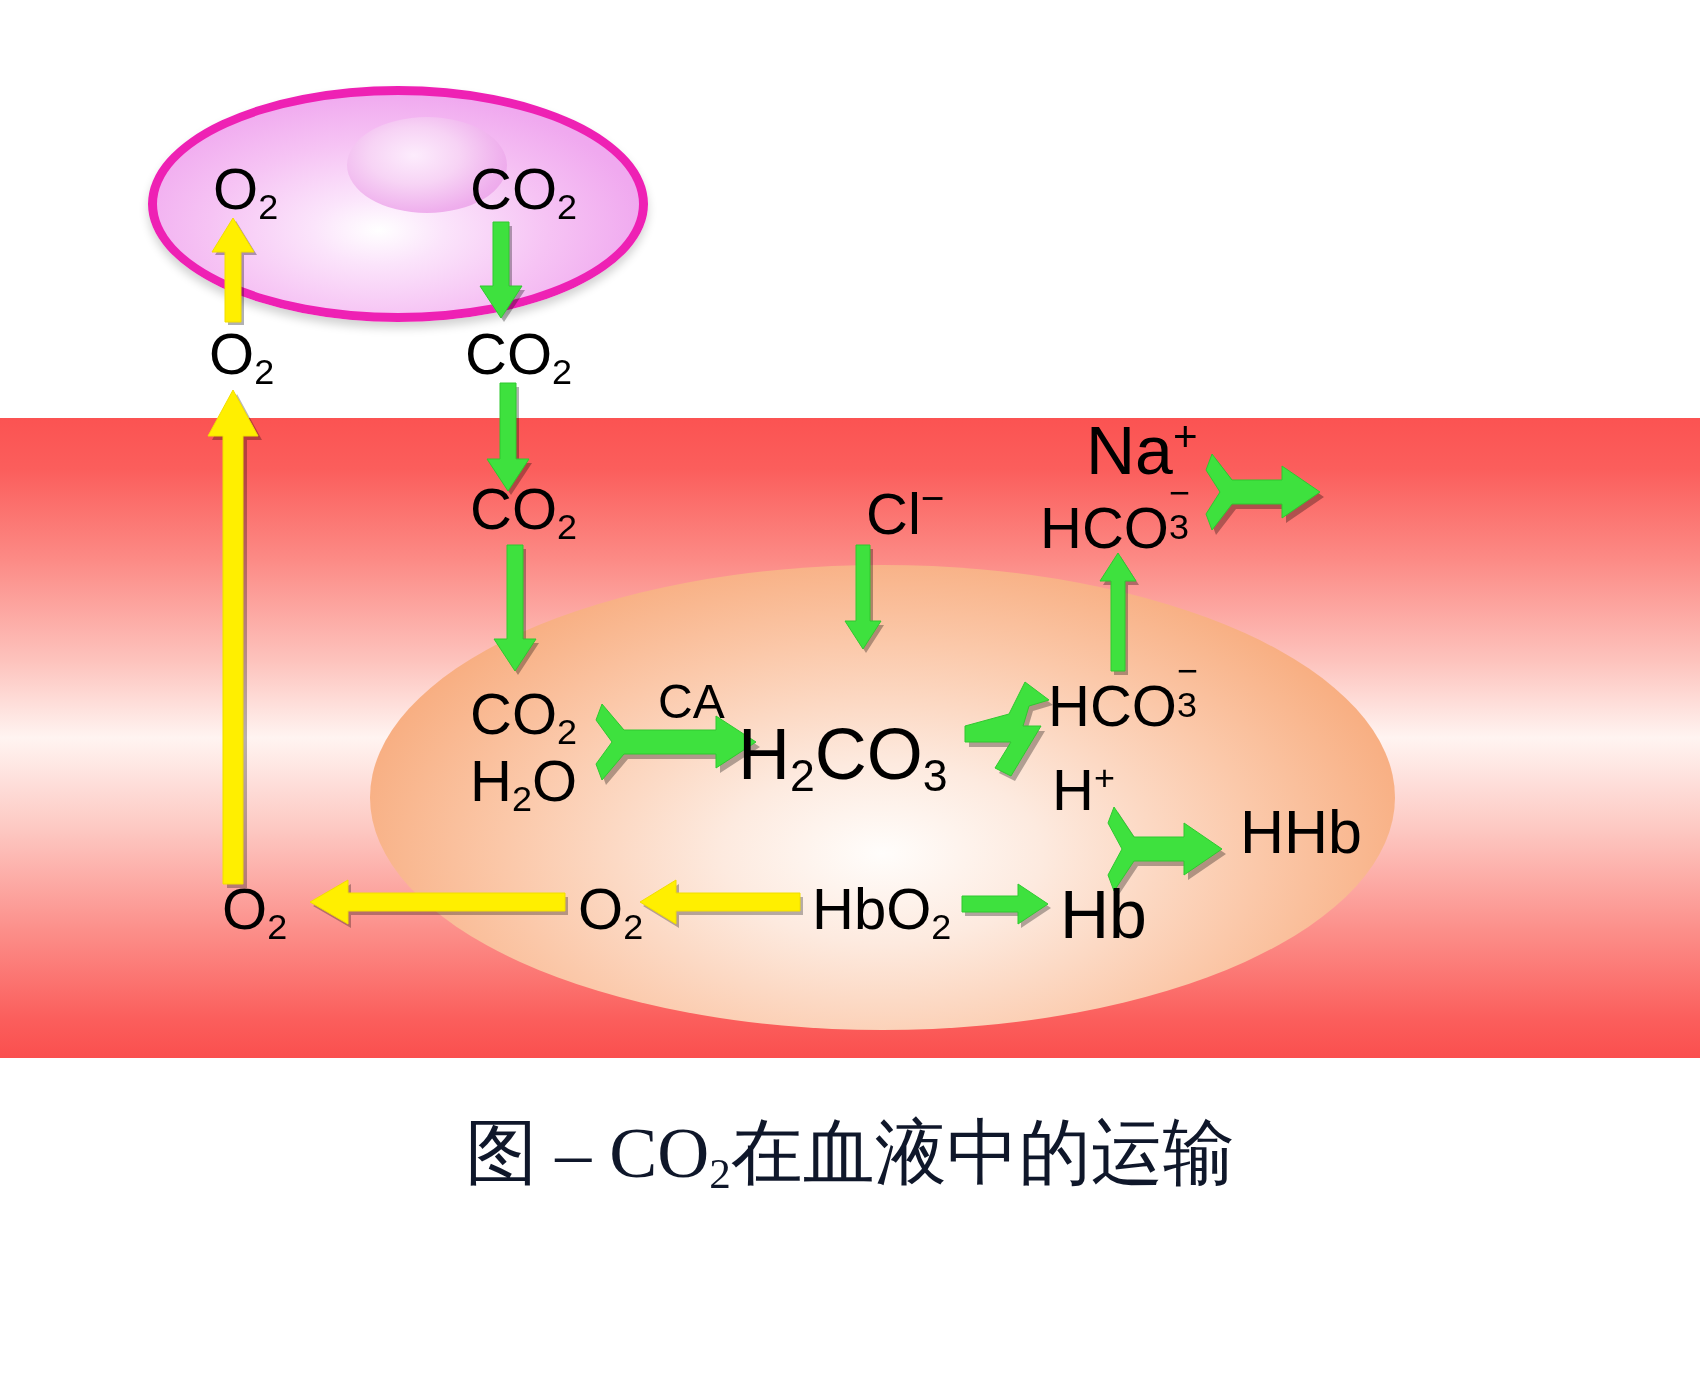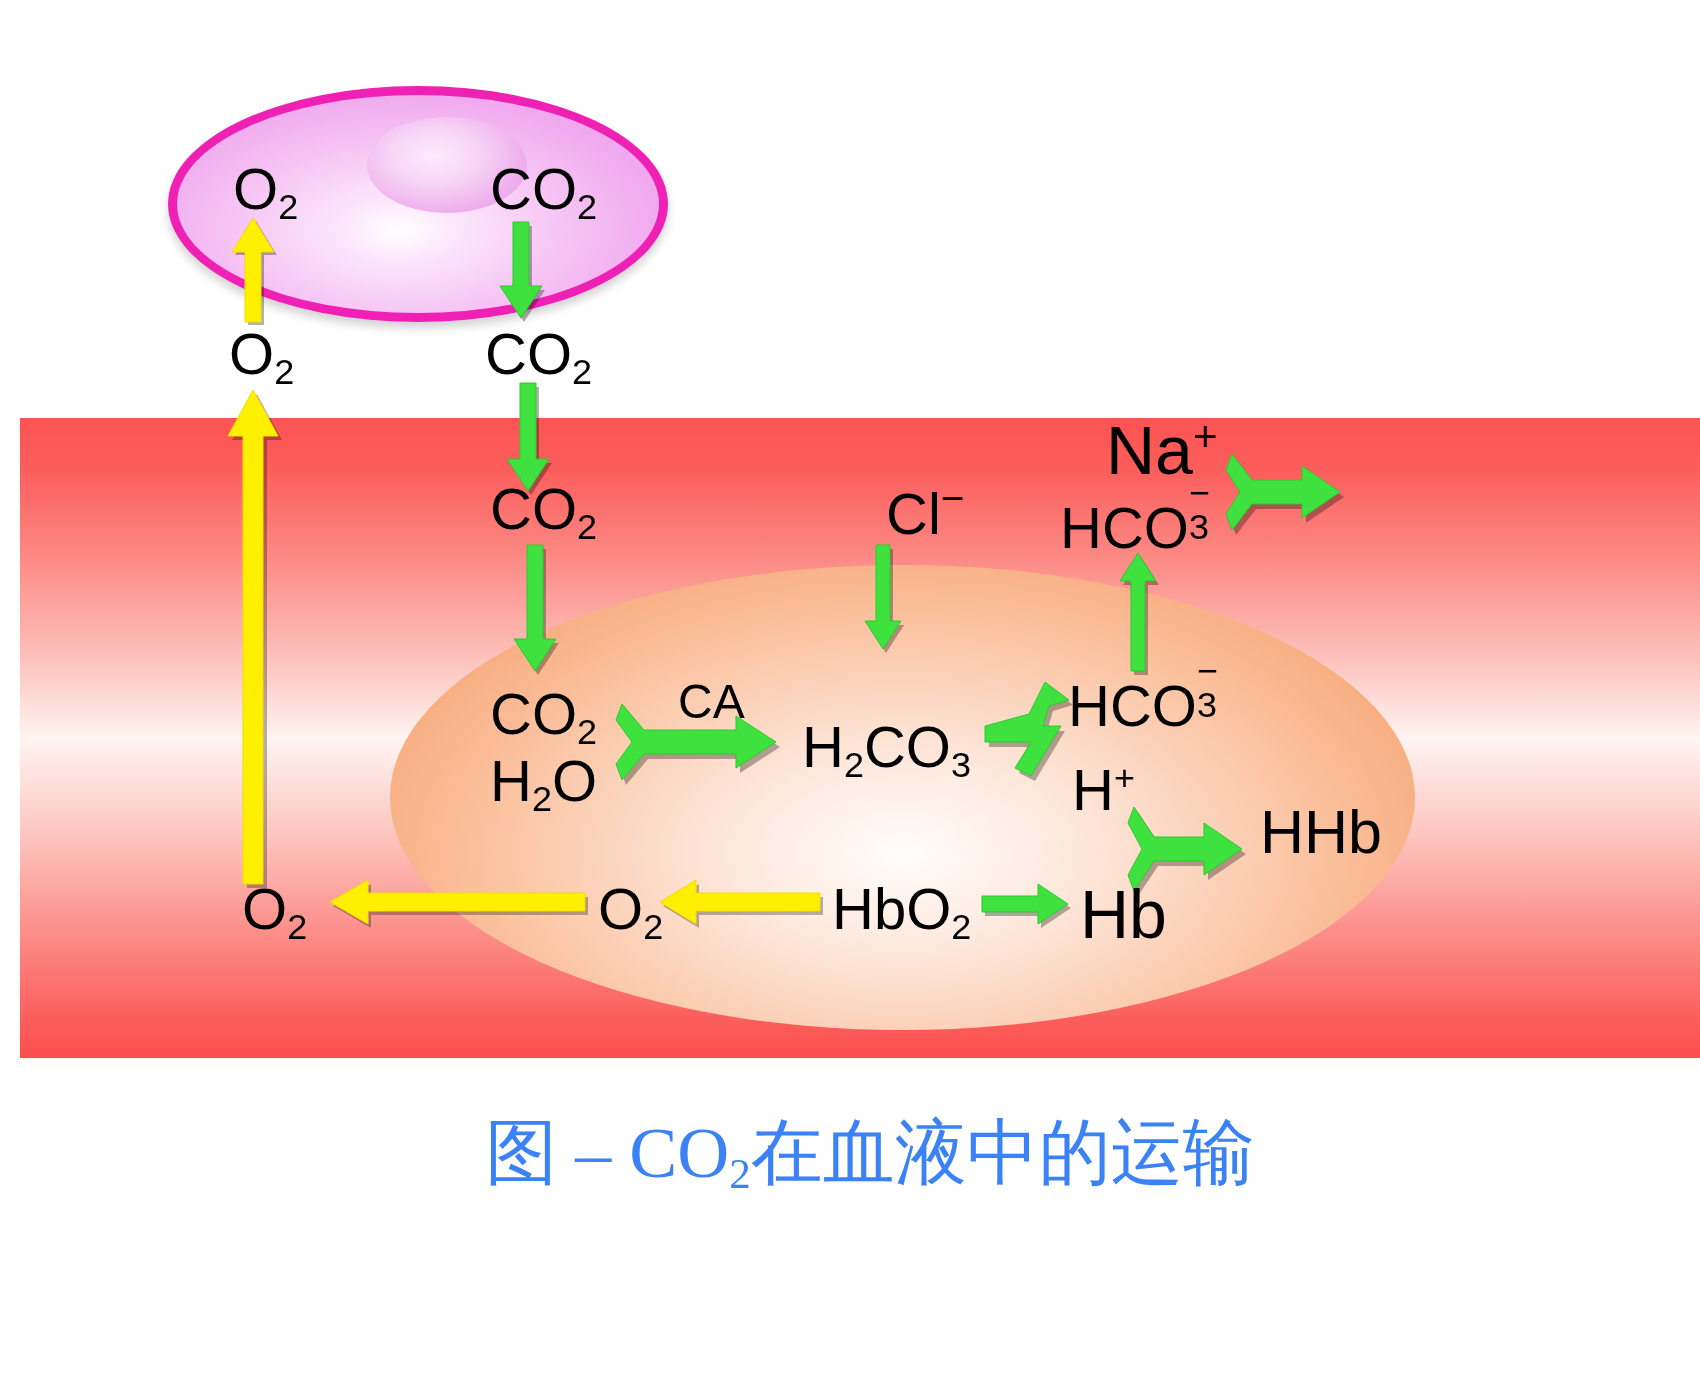--- a/index.html
+++ b/index.html
@@ -3,21 +3,21 @@
 <meta charset="utf-8">
 <title>CO2 transport diagram</title>
 <style>
   html,body{margin:0;padding:0;}
   body{
     width:1700px;height:1400px;
     background:#ffffff;
     font-family:"Liberation Sans","DejaVu Sans",sans-serif;
     overflow:hidden;
   }
-  #stage{position:relative;width:1428px;height:1400px;background:#fff;margin-left:20px;}
+  #stage{position:relative;width:1428px;height:1400px;background:#fff;}
 
   
   .vessel{
     position:absolute;left:0;width:1700px;
     background:linear-gradient(to bottom,
         #fb5352 0%,
         #fb5e5c 8%,
         #fc8a85 22%,
         #fdc3bd 38%,
         #fff4f1 50%,
@@ -75,21 +75,21 @@
     position:absolute;left:0;top:.52em;font-size:.62em;
   }
 
   
   .arrow{position:absolute;}
   .arrow svg{display:block;overflow:visible;}
 
   
   .caption{
     position:absolute;left:0;width:1700px;text-align:center;
-    color:#3b82f6;
+    color:#0f172a;
     font-family:"Liberation Serif","DejaVu Serif",serif;
     white-space:nowrap;
   }
   .caption .sub{font-size:.60em;vertical-align:-0.26em;}
 </style>
 </head>
 <body>
 
 <div id="stage">
 
@@ -265,21 +265,21 @@
   </div>
 
   <div class="lbl" style="left:470px;top:752px;font-size:58px;">
     <span>H</span><span class="sub">2</span><span>O</span>
   </div>
 
   <div class="lbl" style="left:658px;top:678px;font-size:48px;">
     <span>CA</span>
   </div>
 
-  <div class="lbl" style="left:782px;top:718px;font-size:58px;">
+  <div class="lbl" style="left:738px;top:718px;font-size:72px;">
     <span>H</span><span class="sub">2</span><span>CO</span><span class="sub">3</span>
   </div>
 
   <div class="lbl" style="left:1048px;top:668px;font-size:58px;">
     <span>HCO</span><span class="stack"><span class="chg">−</span><span class="num">3</span></span>
   </div>
 
   <div class="lbl" style="left:1052px;top:760px;font-size:58px;">
     <span>H</span><span class="sup">+</span>
   </div>

